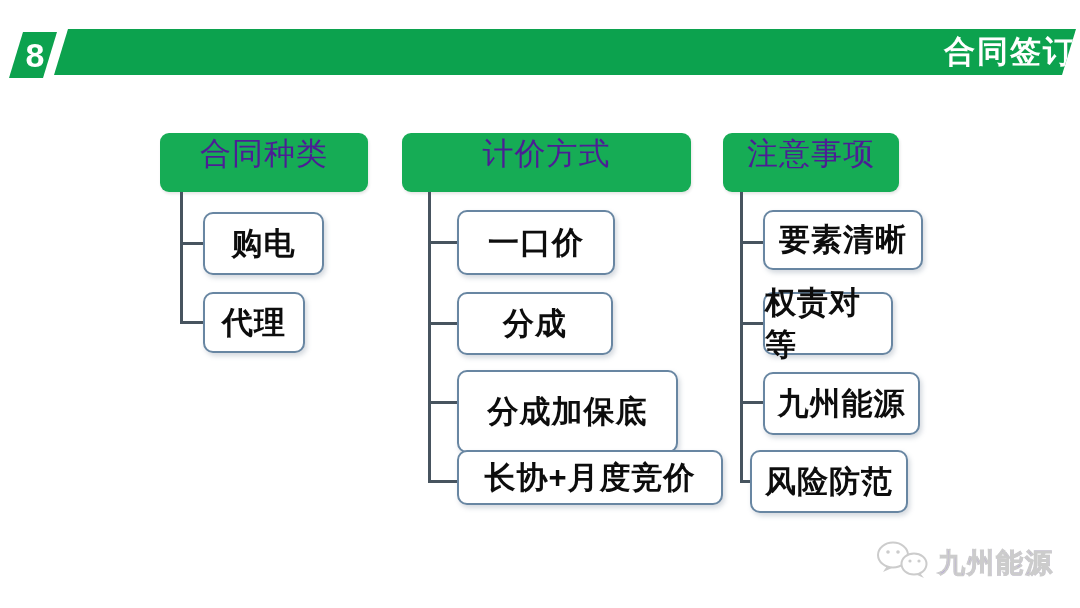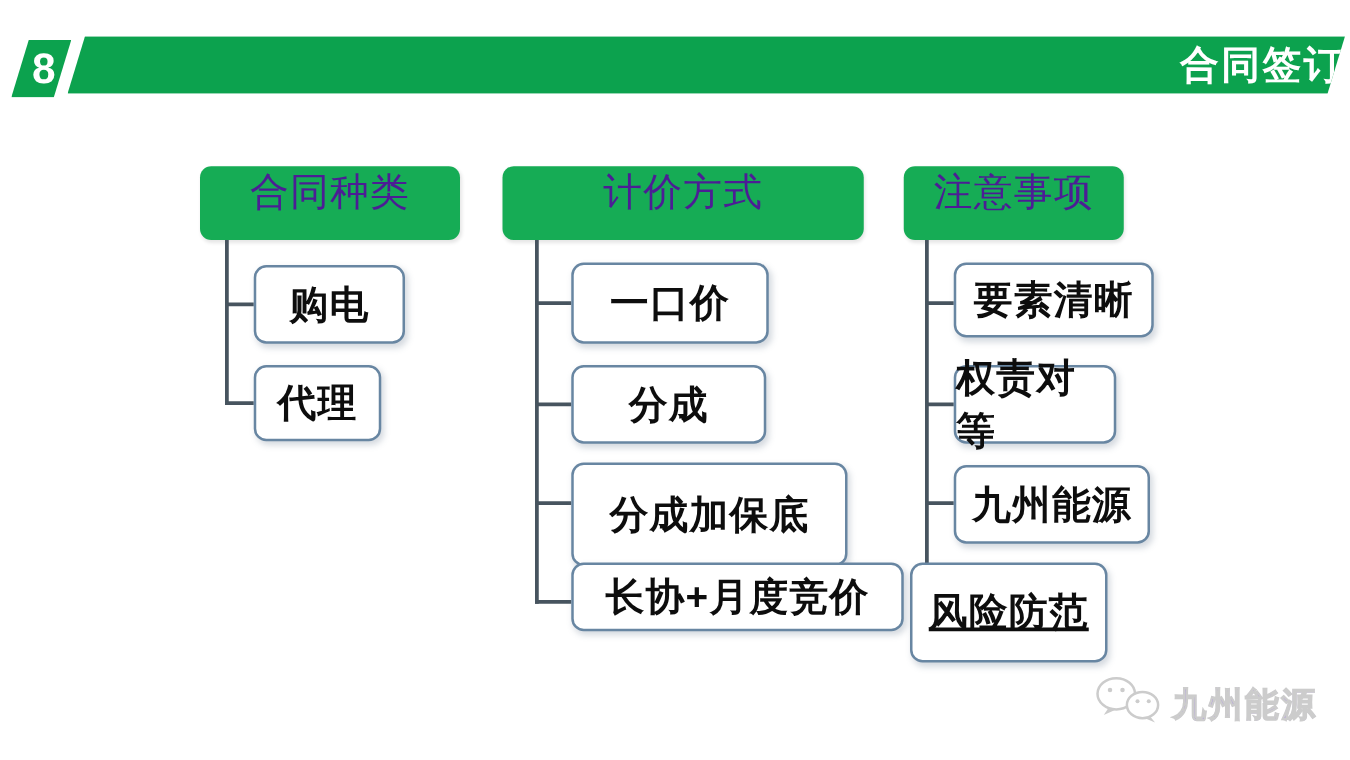--- a/index.html
+++ b/index.html
@@ -57,21 +57,21 @@
   #n12 { left: 203px; top: 292px; width: 102px; height: 61px; }
 
   #n21 { left: 457px; top: 210px; width: 158px; height: 65px; }
   #n22 { left: 457px; top: 292px; width: 156px; height: 63px; }
   #n23 { left: 457px; top: 370px; width: 221px; height: 83px; }
   #n24 { left: 457px; top: 450px; width: 266px; height: 55px; }
 
   #n31 { left: 763px; top: 210px; width: 160px; height: 60px; }
   #n32 { left: 763px; top: 292px; width: 130px; height: 63px; }
   #n33 { left: 763px; top: 372px; width: 157px; height: 63px; }
-  #n34 { left: 728px; top: 450px; width: 158px; height: 80px; text-decoration: underline; }
+  #n34 { left: 750px; top: 450px; width: 158px; height: 63px; }
 
   
   .line { position: absolute; background: #47545f; }
   #v1 { left: 180px; top: 192px; width: 3px; height: 132px; }
   #s11 { left: 180px; top: 242px; width: 23px; height: 3px; }
   #s12 { left: 180px; top: 321px; width: 23px; height: 3px; }
 
   #v2 { left: 428px; top: 192px; width: 3px; height: 291px; }
   #s21 { left: 428px; top: 241px; width: 29px; height: 3px; }
   #s22 { left: 428px; top: 322px; width: 29px; height: 3px; }

